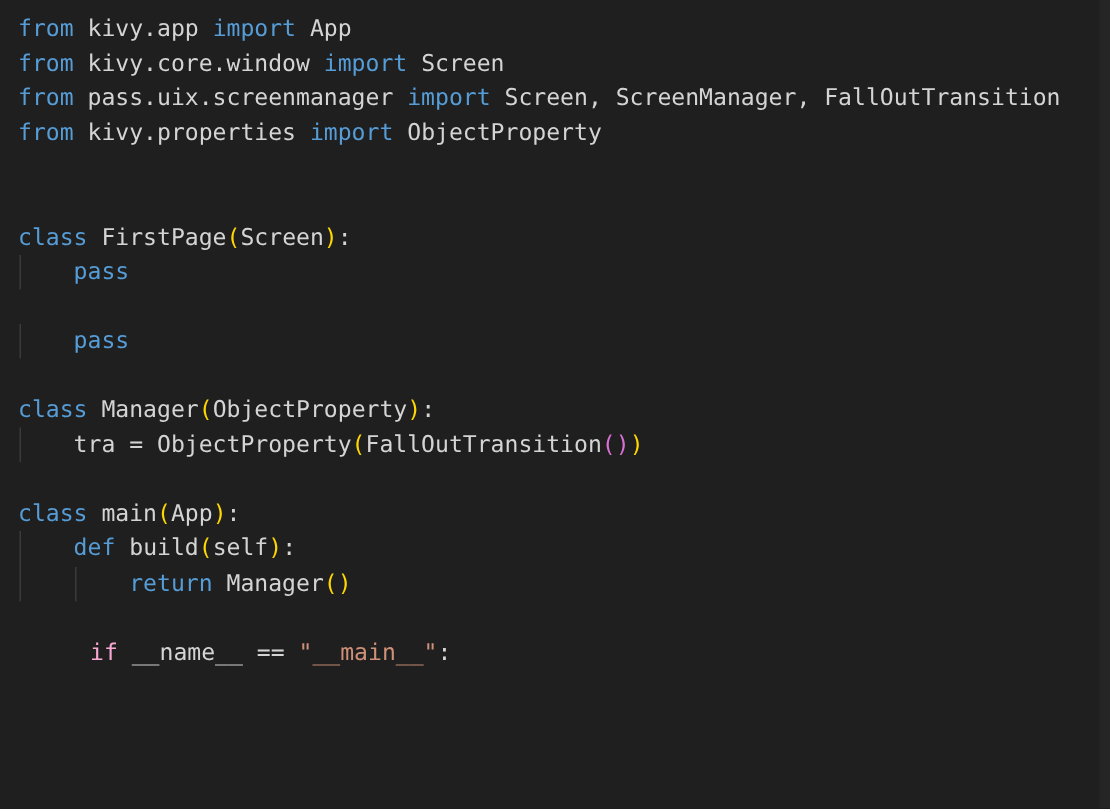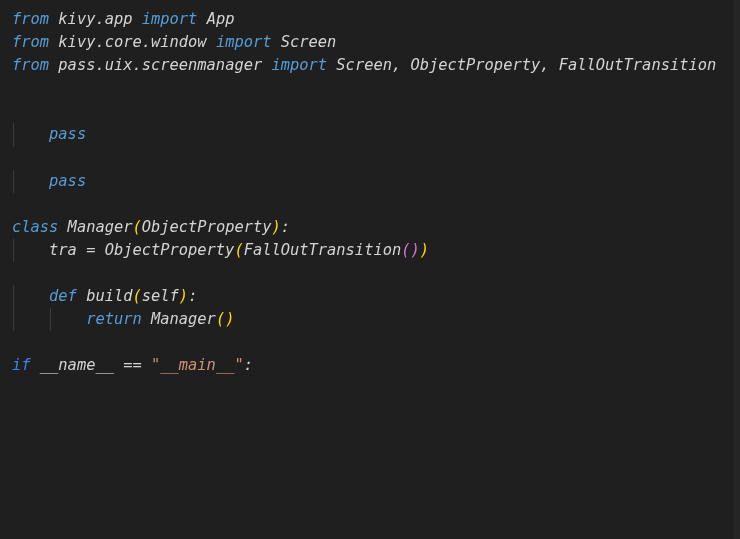--- a/index.html
+++ b/index.html
@@ -20,21 +20,20 @@
   }
   .code-area {
     padding-top: 8px;
   }
   .line {
     position: relative;
     height: 23.1px;
     line-height: 23.1px;
     white-space: pre;
     box-sizing: border-box;
-    font-style: italic;
   }
   .line .content {
     display: block;
     padding-left: 12px;
   }
   .line.current {
     background: #242424;
     border-top: 1px solid #333333;
     border-bottom: 1px solid #333333;
     line-height: 21.1px;
@@ -56,30 +55,33 @@
     opacity: 0.55;
   }
 </style>
 </head>
 <body>
 
 <div class="editor">
   <div class="code-area">
       <div class="line"><span class="content"><span style="color: rgb(86, 156, 214);">from</span><span style="color: rgb(212, 212, 212);"> kivy.app </span><span style="color: rgb(86, 156, 214);">import</span><span style="color: rgb(212, 212, 212);"> App</span></span></div>
       <div class="line"><span class="content"><span style="color: rgb(86, 156, 214);">from</span><span style="color: rgb(212, 212, 212);"> kivy.core.window </span><span style="color: rgb(86, 156, 214);">import</span><span style="color: rgb(212, 212, 212);"> Screen</span></span></div>
-      <div class="line"><span class="content"><span style="color: rgb(86, 156, 214);">from</span><span style="color: rgb(212, 212, 212);"> pass.uix.screenmanager </span><span style="color: rgb(86, 156, 214);">import</span><span style="color: rgb(212, 212, 212);"> Screen, ObjectProperty, FallOutTransition</span></span></div>
+      <div class="line"><span class="content"><span style="color: rgb(86, 156, 214);">from</span><span style="color: rgb(212, 212, 212);"> pass.uix.screenmanager </span><span style="color: rgb(86, 156, 214);">import</span><span style="color: rgb(212, 212, 212);"> Screen, ScreenManager, FallOutTransition</span></span></div>
+      <div class="line"><span class="content"><span style="color: rgb(86, 156, 214);">from</span><span style="color: rgb(212, 212, 212);"> kivy.properties </span><span style="color: rgb(86, 156, 214);">import</span><span style="color: rgb(212, 212, 212);"> ObjectProperty</span></span></div>
       <div class="line"><span class="content"></span></div>
       <div class="line"><span class="content"></span></div>
+      <div class="line"><span class="content"><span style="color: rgb(86, 156, 214);">class</span><span style="color: rgb(212, 212, 212);"> FirstPage</span><span style="color: rgb(255, 215, 0);">(</span><span style="color: rgb(212, 212, 212);">Screen</span><span style="color: rgb(255, 215, 0);">)</span><span style="color: rgb(212, 212, 212);">:</span></span></div>
       <div class="line"><span class="guide" style="left: 12.5px; background: rgb(59, 59, 59);"></span><span class="content"><span style="color: rgb(212, 212, 212);">    </span><span style="color: rgb(86, 156, 214);">pass</span></span></div>
       <div class="line"><span class="content"></span></div>
       <div class="line"><span class="guide" style="left: 12.5px; background: rgb(59, 59, 59);"></span><span class="content"><span style="color: rgb(212, 212, 212);">    </span><span style="color: rgb(86, 156, 214);">pass</span></span></div>
       <div class="line"><span class="content"></span></div>
       <div class="line"><span class="content"><span style="color: rgb(86, 156, 214);">class</span><span style="color: rgb(212, 212, 212);"> Manager</span><span style="color: rgb(255, 215, 0);">(</span><span style="color: rgb(212, 212, 212);">ObjectProperty</span><span style="color: rgb(255, 215, 0);">)</span><span style="color: rgb(212, 212, 212);">:</span></span></div>
       <div class="line"><span class="guide" style="left: 12.5px; background: rgb(59, 59, 59);"></span><span class="content"><span style="color: rgb(212, 212, 212);">    tra = ObjectProperty</span><span style="color: rgb(255, 215, 0);">(</span><span style="color: rgb(212, 212, 212);">FallOutTransition</span><span style="color: rgb(218, 112, 214);">()</span><span style="color: rgb(255, 215, 0);">)</span></span></div>
       <div class="line"><span class="content"></span></div>
+      <div class="line"><span class="content"><span style="color: rgb(86, 156, 214);">class</span><span style="color: rgb(212, 212, 212);"> main</span><span style="color: rgb(255, 215, 0);">(</span><span style="color: rgb(212, 212, 212);">App</span><span style="color: rgb(255, 215, 0);">)</span><span style="color: rgb(212, 212, 212);">:</span></span></div>
       <div class="line"><span class="guide" style="left: 12.5px; background: rgb(59, 59, 59);"></span><span class="content"><span style="color: rgb(212, 212, 212);">    </span><span style="color: rgb(86, 156, 214);">def</span><span style="color: rgb(212, 212, 212);"> build</span><span style="color: rgb(255, 215, 0);">(</span><span style="color: rgb(212, 212, 212);">self</span><span style="color: rgb(255, 215, 0);">)</span><span style="color: rgb(212, 212, 212);">:</span></span></div>
       <div class="line"><span class="guide" style="left: 12.5px; background: rgb(59, 59, 59);"></span><span class="guide" style="left: 49.58px; background: rgb(59, 59, 59);"></span><span class="content"><span style="color: rgb(212, 212, 212);">        </span><span style="color: rgb(86, 156, 214);">return</span><span style="color: rgb(212, 212, 212);"> Manager</span><span style="color: rgb(255, 215, 0);">()</span></span></div>
       <div class="line"><span class="content"></span></div>
-      <div class="line"><span class="content"><span style="color: #3b82f6;">if</span><span style="color: rgb(212, 212, 212);"> __name__ == </span><span style="color: rgb(206, 145, 120);">"__main__"</span><span style="color: rgb(212, 212, 212);">:</span></span></div>
+      <div class="line"><span class="content"><span style="color: #f9a8d4; margin-left: 48px;">if</span><span style="color: rgb(212, 212, 212);"> __name__ == </span><span style="color: rgb(206, 145, 120);">"__main__"</span><span style="color: rgb(212, 212, 212);">:</span></span></div>
       <div class="line"><span class="content"></span></div>
     </div>
   <div class="scrollbar-track"></div>
 </div>
 
 </body></html>

